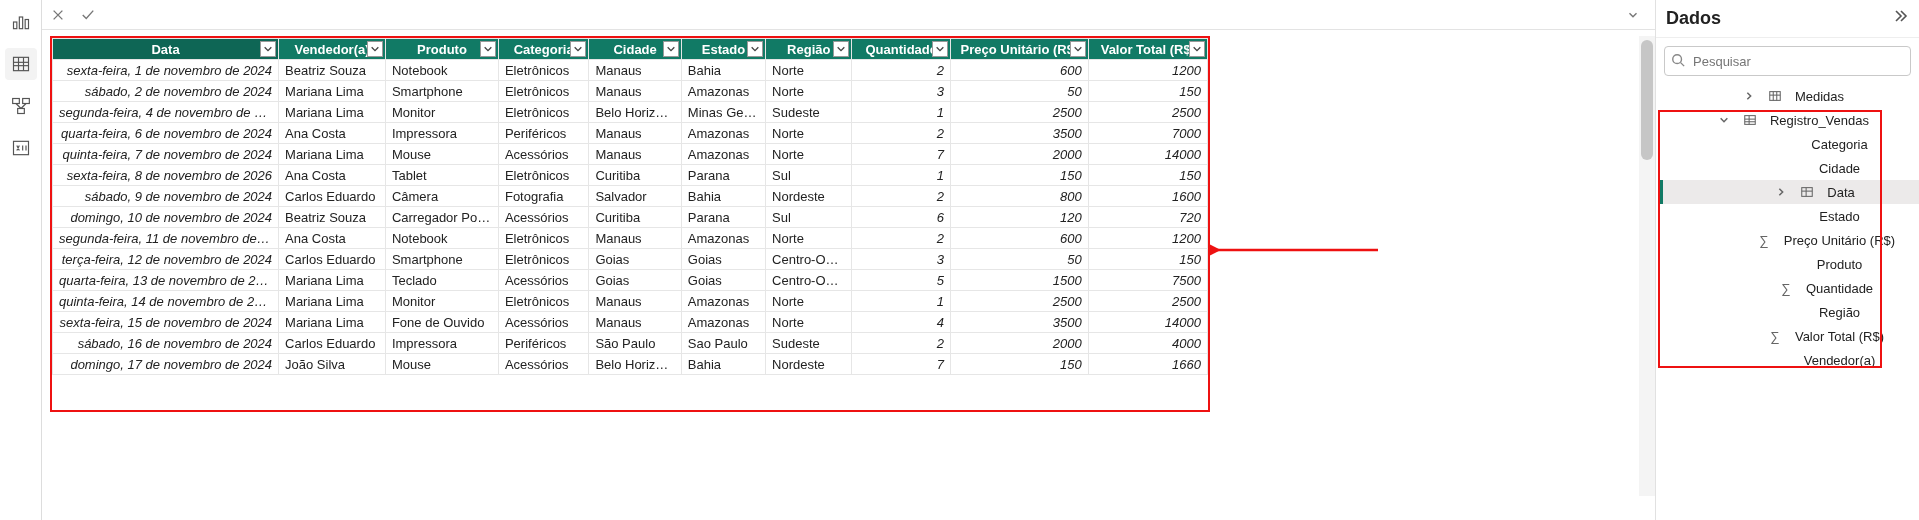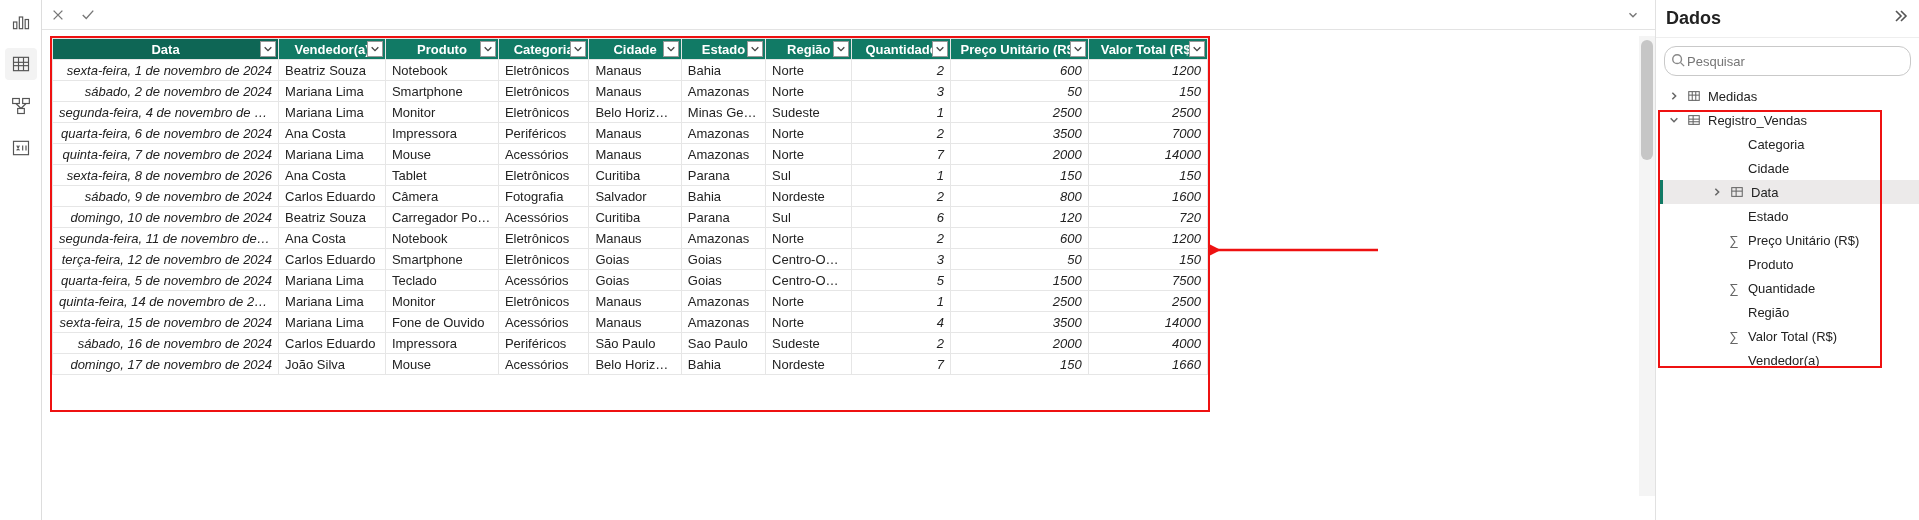--- a/index.html
+++ b/index.html
@@ -45,24 +45,24 @@
   col.c-pre  { width: 134px; }
   col.c-val  { width: 116px; }
 
   .vscroll { position:absolute; right:0; top:36px; width:16px; height:460px; background:#f4f4f4; }
   .vscroll .thumb { position:absolute; left:2px; width:12px; top:4px; height:120px; background:#c6c6c6; border-radius:6px; }
 
   
   .dados { width: 264px; border-left: 1px solid #e1e1e1; display: flex; flex-direction: column; }
   .dados-head { display:flex; align-items:center; height:38px; padding: 0 10px; font-size:18px; font-weight:600; color:#222; border-bottom:1px solid #eee; }
   .dados-head .expand { margin-left:auto; }
-  .dados-search { margin:8px 8px 6px 8px; border:1px solid #c9c9c9; border-radius:12px; display:flex; align-items:center; height:30px; padding:0 6px; }
+  .dados-search { margin:8px 8px 6px 8px; border:1px solid #c9c9c9; border-radius:4px; display:flex; align-items:center; height:30px; padding:0 6px; gap:6px; }
   .dados-search input { border:none; outline:none; flex:1; font-size:13px; color:#666; background:transparent; }
   .tree { padding: 2px 0 0 4px; font-size:13px; position:relative; }
-  .tree .row { display:flex; align-items:center; height:24px; padding-left:8px; gap:6px; color:#222; }
+  .tree .row { display:flex; align-items:center; height:24px; padding-left:8px; gap:12px; color:#222;justify-content:center; }
   .tree .row.sel { background:#eceaea; border-left:3px solid #117a65; padding-left:5px; }
   .tree .row .tcaret { width:12px; display:flex; align-items:center; justify-content:center; }
   .tree .row .tcaret svg { width:10px; height:10px; stroke:#666; fill:none; stroke-width:1.8; }
   .tree .row .ticon { width:16px; display:flex; align-items:center; justify-content:center; color:#666; }
   .tree .row .ticon svg { width:14px; height:14px; stroke:#666; fill:none; stroke-width:1.2; }
   .tree .row.lvl2 { padding-left: 48px; }
   .annot.a2 { left:2px; top:28px; width:224px; height:258px; }
   .sigma { font-family: "Segoe UI Symbol", Arial; }
 
   
@@ -310,21 +310,21 @@
               <td>Smartphone</td>
               <td>Eletrônicos</td>
               <td>Goias</td>
               <td>Goias</td>
               <td>Centro-Oeste</td>
               <td class="r">3</td>
               <td class="r">50</td>
               <td class="r">150</td>
             </tr>
             <tr>
-              <td class="date">quarta-feira, 5 de novembro de 2024</td>
+              <td class="date">quarta-feira, 13 de novembro de 2023</td>
               <td>Mariana Lima</td>
               <td>Teclado</td>
               <td>Acessórios</td>
               <td>Goias</td>
               <td>Goias</td>
               <td>Centro-Oeste</td>
               <td class="r">5</td>
               <td class="r">1500</td>
               <td class="r">7500</td>
             </tr>

